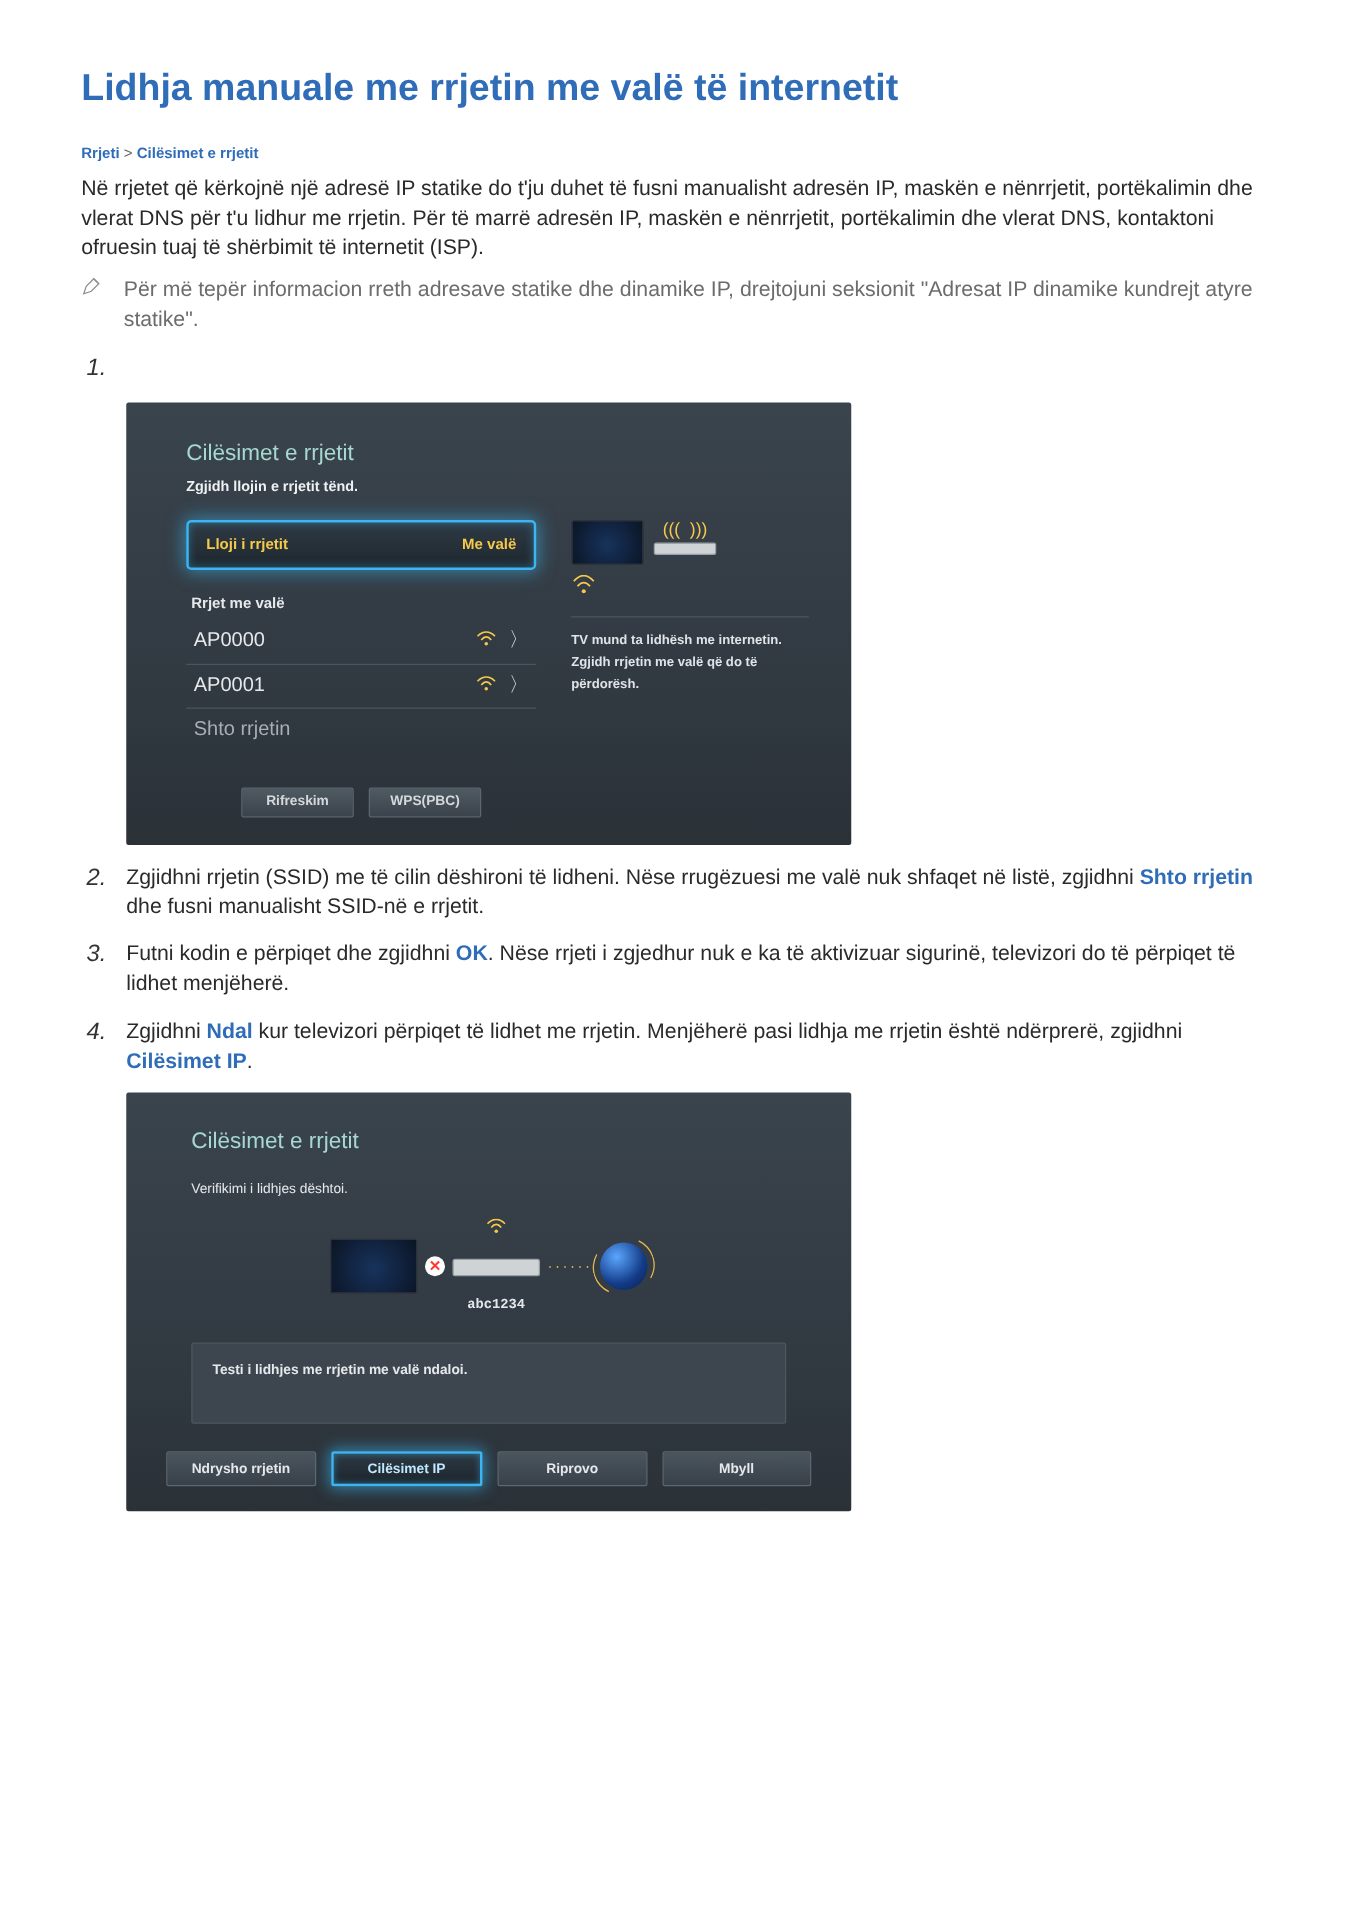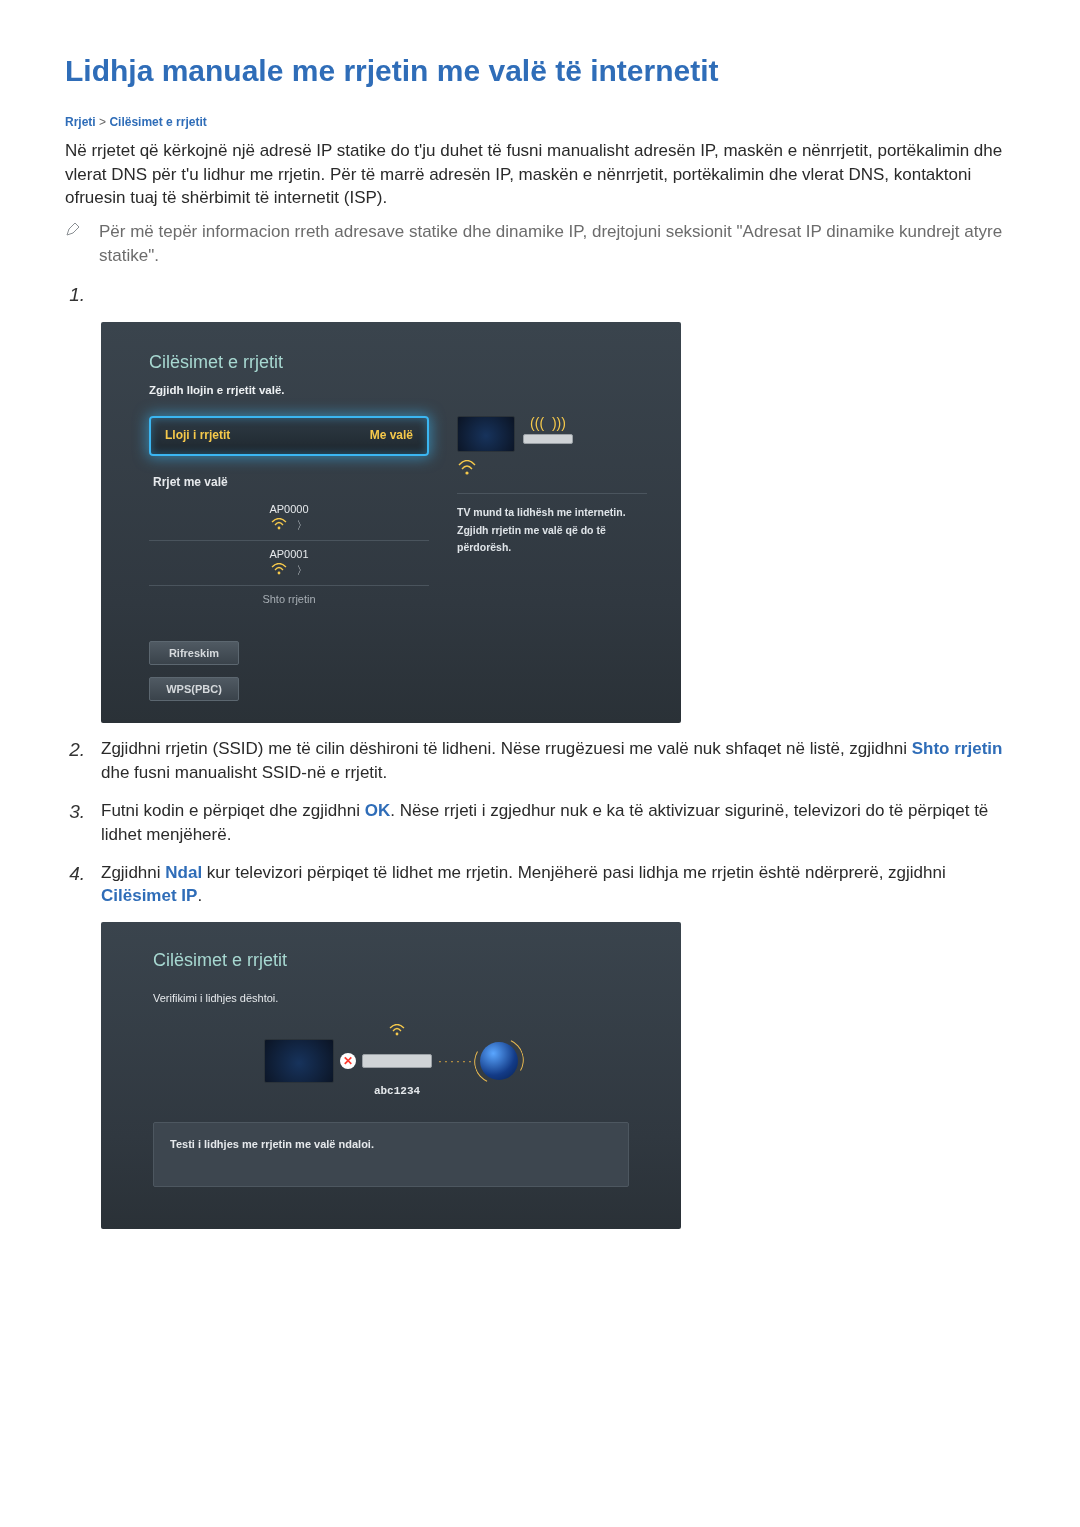--- a/index.html
+++ b/index.html
@@ -95,33 +95,32 @@
     margin-bottom: 18px;
   }
   .dropdown .label { color: #f6c94b; font-weight: 700; font-size: 12px; }
   .dropdown .value { color: #f6c94b; font-weight: 700; font-size: 12px; }
   .group-label {
     font-size: 12px; font-weight: 700;
     margin: 0 0 6px 4px;
   }
   .net-list .row {
     display: flex;
-    justify-content: flex-start;
+    justify-content: space-between;
     align-items: center;
     padding: 6px 6px 6px 6px;
     border-bottom: 1px solid #4a545d;
-    font-size: 11px;
-    flex-direction: column;
+    font-size: 16px;
   }
   .net-list .row.last { border-bottom: none; }
   .net-icons { display: flex; gap: 10px; align-items: center; color: #f6c94b; }
   .chevron { color: #cfd6db; }
   .net-list .faded { color: #a7aeb4; }
   .btn-row {
-    display: flex; gap: 12px; justify-content: center; margin-top: 28px; flex-direction: column;
+    display: flex; gap: 12px; justify-content: center; margin-top: 28px;
   }
   .btn {
     width: 90px; height: 24px;
     display: flex; align-items: center; justify-content: center;
     font-size: 11px; font-weight: 700; color: #d5d9dc;
     background: linear-gradient(#505a63, #3a434b);
     border: 1px solid #5c6770;
     border-radius: 2px;
   }
   .right-panel { flex: 1; font-size: 11px; }
@@ -250,21 +249,21 @@
 </div>
 
 <ol class="steps">
   <li>
     <span class="step-num">1.</span>
   </li>
 </ol>
 
 <div class="shot">
   <div class="shot-title">Cilësimet e rrjetit</div>
-  <div class="shot-sub">Zgjidh llojin e rrjetit valë.</div>
+  <div class="shot-sub">Zgjidh llojin e rrjetit tënd.</div>
   <div class="shot1-body">
     <div class="left-panel">
       <div class="dropdown">
         <span class="label">Lloji i rrjetit</span>
         <span class="value">Me valë</span>
       </div>
       <div class="group-label">Rrjet me valë</div>
       <div class="net-list">
         <div class="row">
           <span>AP0000</span>
@@ -361,13 +360,19 @@
             <circle cx="8" cy="10" r="1.4" fill="#f6c94b"></circle>
           </svg>
       </span>
       <div class="router-bar"></div>
       <span class="ssid">abc1234</span>
     </div>
     <span class="dots">······</span>
     <div class="globe"></div>
   </div>
   <div class="msg-box">Testi i lidhjes me rrjetin me valë ndaloi.</div>
+  <div class="btn-row4">
+    <div class="btn4">Ndrysho rrjetin</div>
+    <div class="btn4 active">Cilësimet IP</div>
+    <div class="btn4">Riprovo</div>
+    <div class="btn4">Mbyll</div>
+  </div>
 </div>
 
 </body></html>

